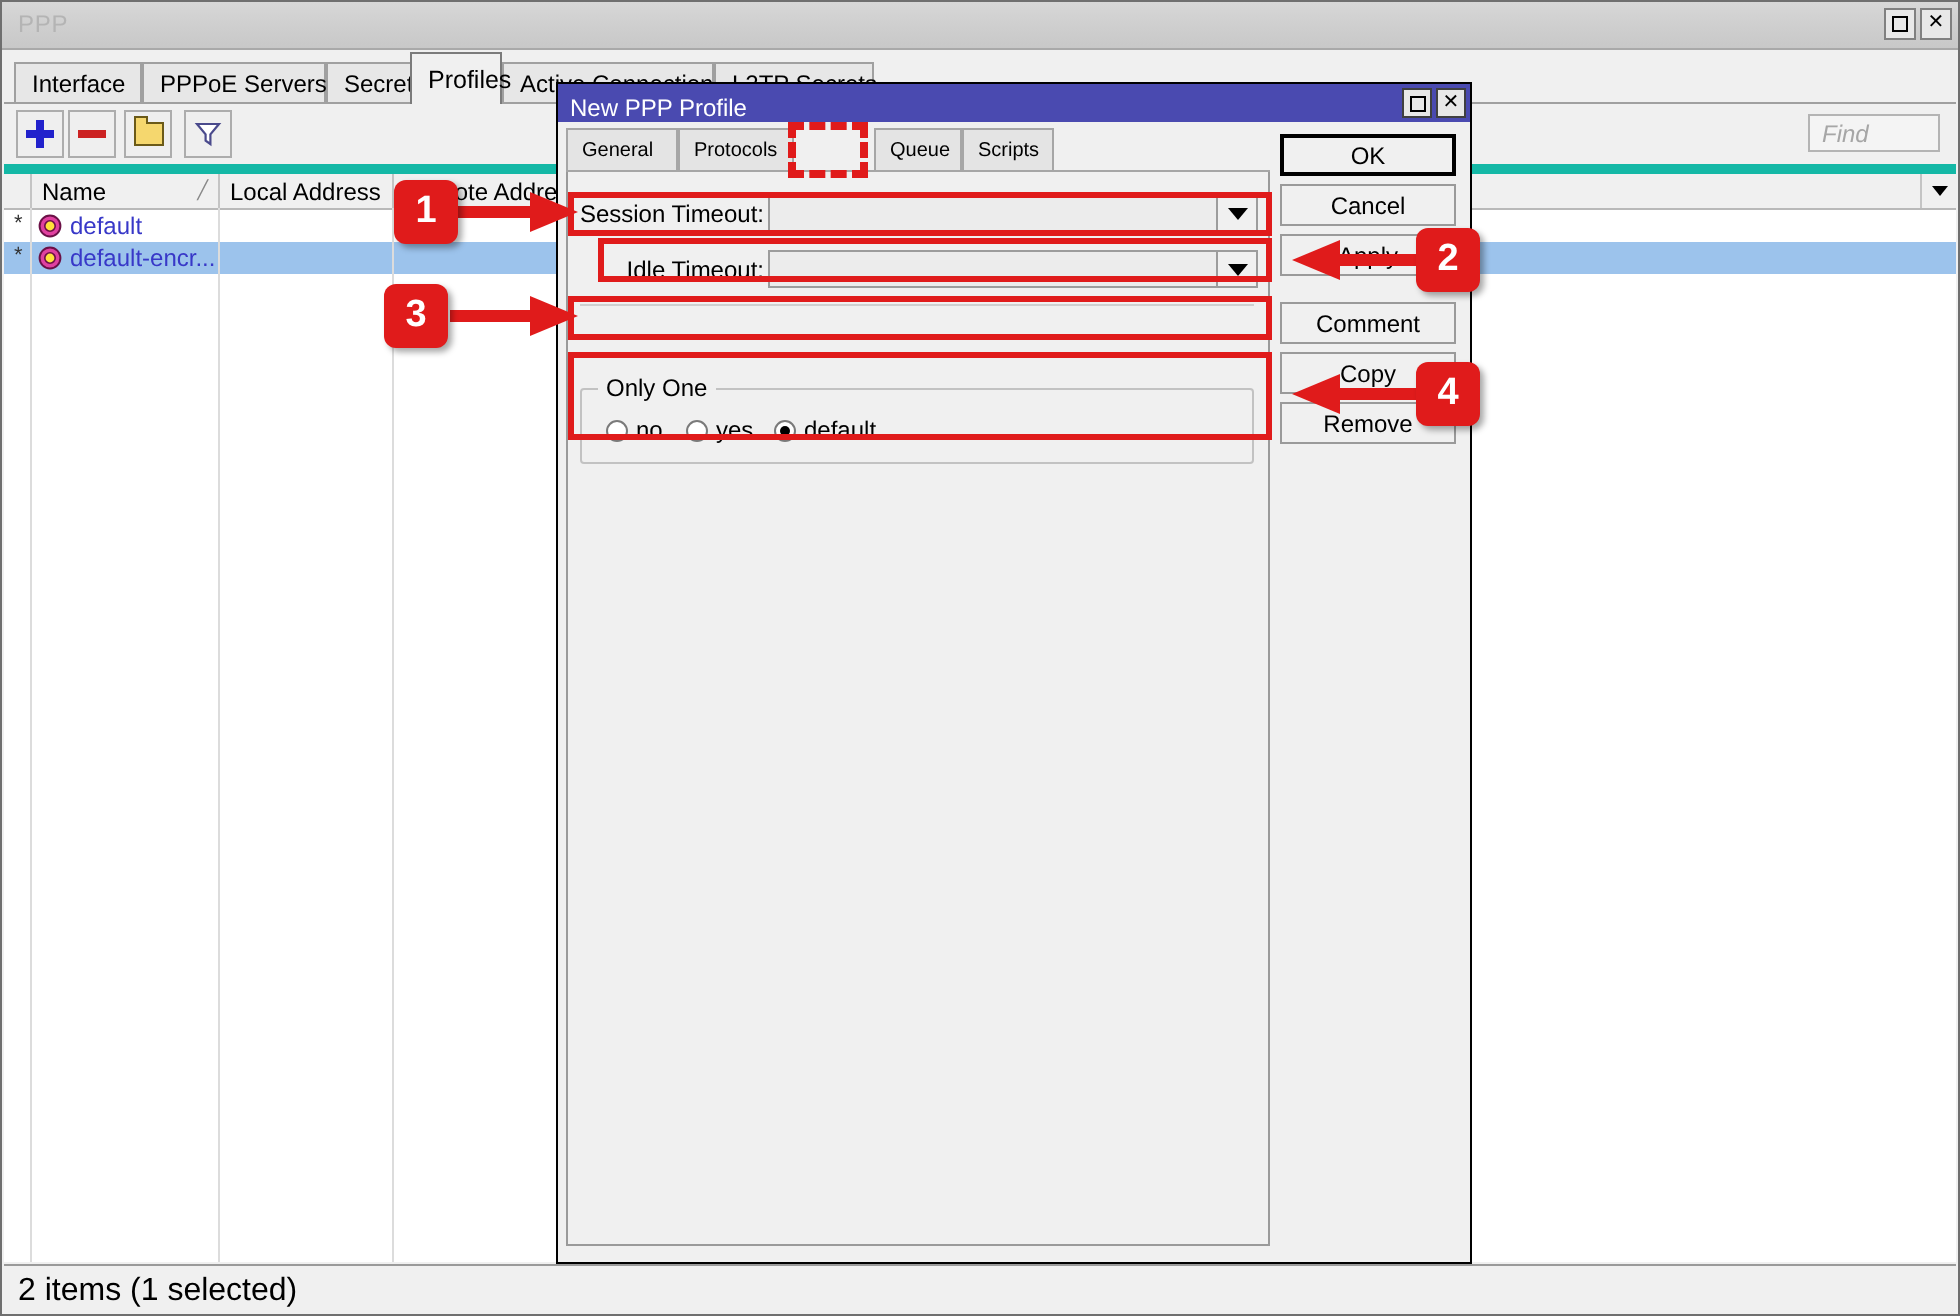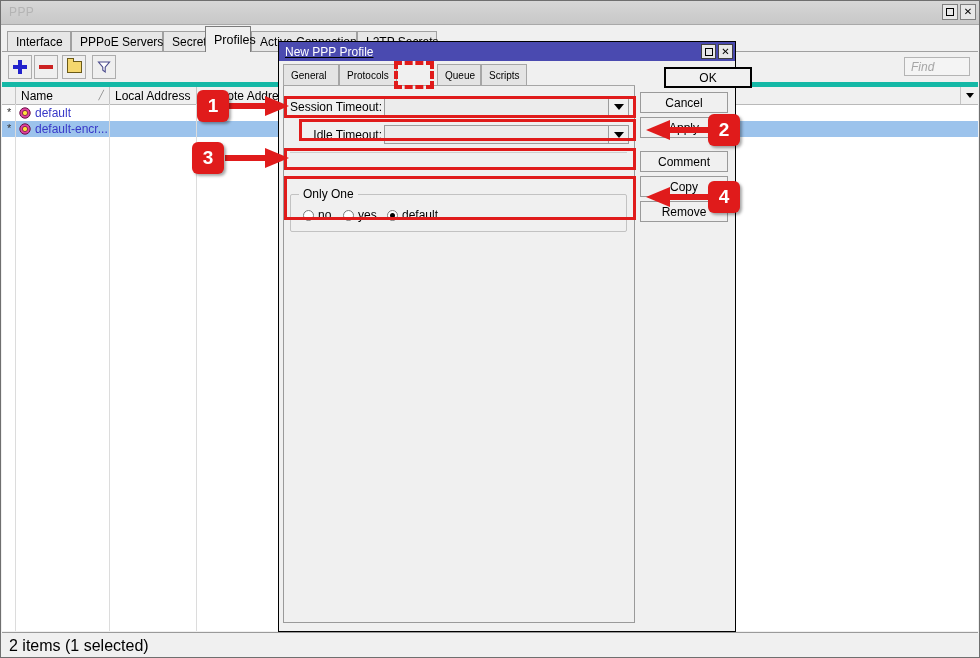--- a/index.html
+++ b/index.html
@@ -186,21 +186,21 @@
     position: absolute; left: 278px; top: 41px;
     width: 458px; height: 591px;
     background: #f0f0f0;
     border: 1px solid #000;
     box-sizing: border-box;
     z-index: 20;
   }
   .dlg-titlebar {
     position: absolute; left: 0; top: 0; right: 0; height: 19px;
     background: #4a4ab0;
-    display: flex; align-items: center; text-decoration: underline;
+    display: flex; align-items: flex-end;
   }
   .dlg-title { margin-left: 6px; color: #fff; font-size: 12px; }
   .dlg-winbtns { position: absolute; right: 2px; top: 2px; display: flex; gap: 2px; }
   .dlg-winbtn {
     width: 15px; height: 15px; background: #e8e8e8;
     border: 1px solid #404040; box-sizing: border-box;
     display: flex; align-items: center; justify-content: center;
     font-size: 10px; line-height: 1;
   }
   .dlg-winbtn .sq { width: 8px; height: 8px; border: 1.5px solid #000; box-sizing: border-box; }
@@ -285,21 +285,21 @@
   .btn-col { position: absolute; right: 7px; top: 25px; width: 88px; }
   .dbtn {
     width: 88px; height: 21px;
     margin-bottom: 4px;
     background: #f0f0f0;
     border: 1px solid #9a9a9a;
     box-sizing: border-box;
     display: flex; align-items: center; justify-content: center;
     font-size: 12px;
   }
-  .dbtn.default { border: 2px solid #000; margin-left: 24px; }
+  .dbtn.default { border: 2px solid #000; }
 
   
   .ann-badge {
     position: absolute;
     width: 32px; height: 32px;
     background: #e01b1b;
     border-radius: 6px;
     color: #fff;
     font-size: 19px; font-weight: bold;
     display: flex; align-items: center; justify-content: center;

